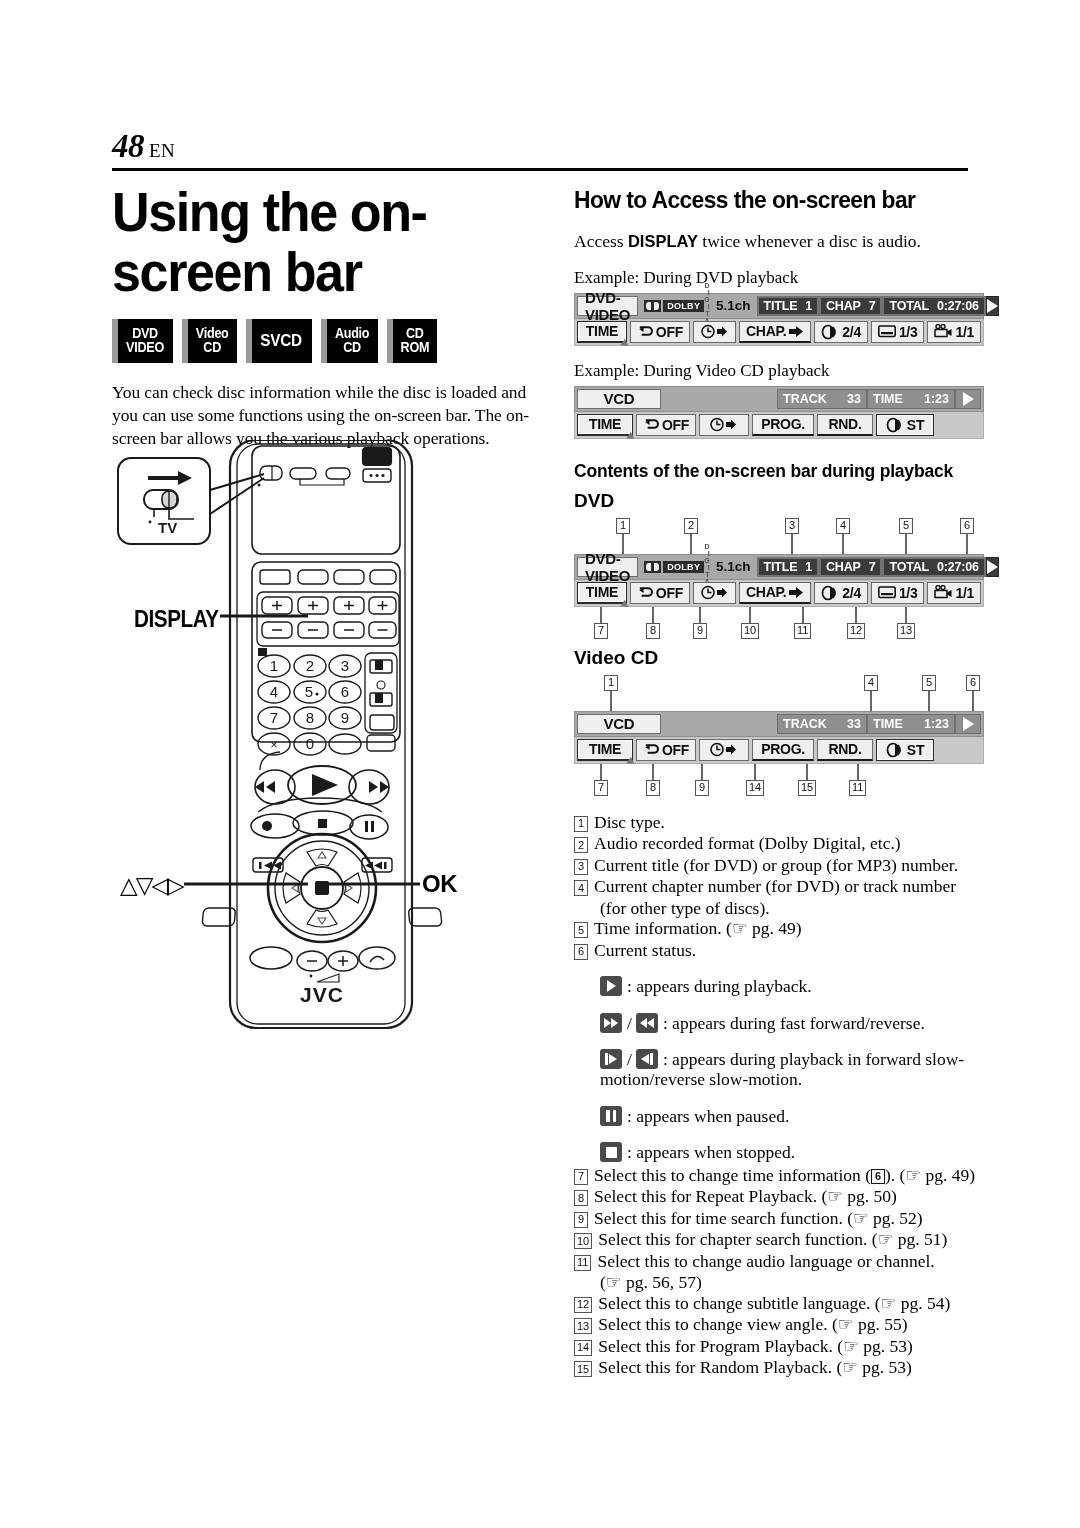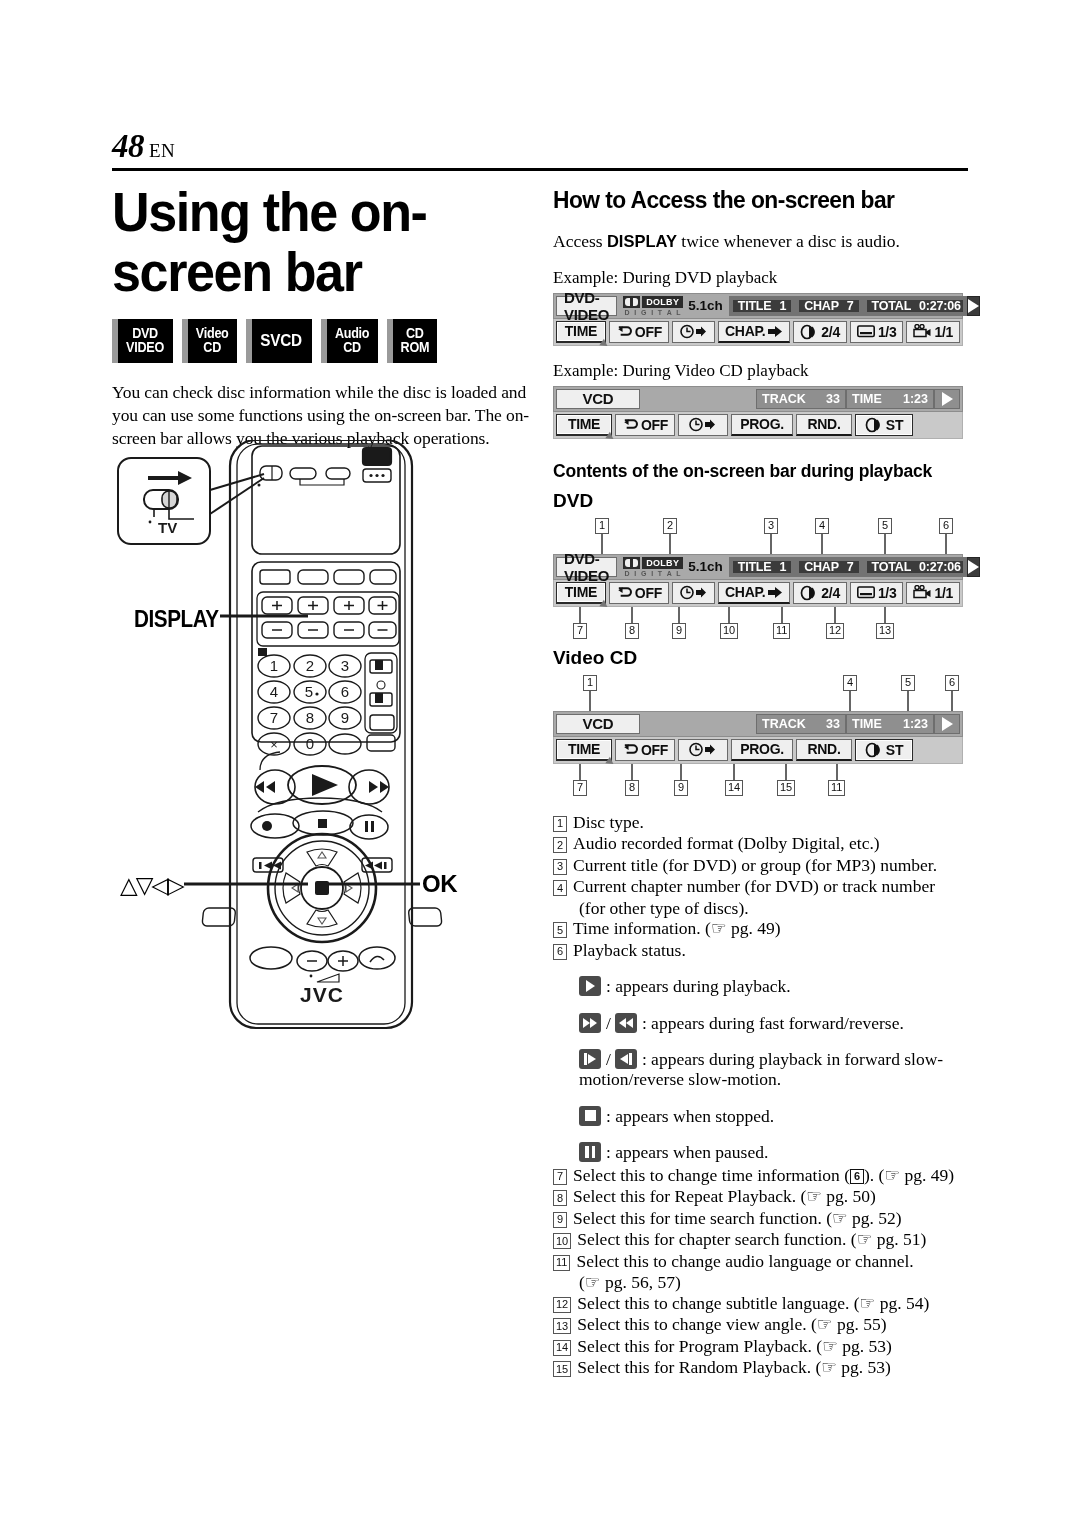--- a/index.html
+++ b/index.html
@@ -69,21 +69,21 @@
     font-size: 23px; letter-spacing: -2px;
     font-family: "DejaVu Sans", sans-serif;
   }
   .label-ok {
     position: absolute; left: 310px; top: 430px;
     font-family: "Liberation Sans", sans-serif;
     font-weight: bold; font-size: 24px; letter-spacing: -0.5px;
   }
 
   
-  .right-col { position: absolute; left: 553px; top: 186px; width: 415px; }
+  .right-col { position: absolute; left: 574px; top: 186px; width: 415px; }
   .sec-title {
     font-family: "Liberation Sans", sans-serif;
     font-weight: bold; font-size: 24px; letter-spacing: -0.6px;
     transform: scaleX(0.95); transform-origin: left top;
   }
   .body-p { font-size: 17.5px; line-height: 1.3; margin-top: 16px; }
   .body-p b { font-family: "Liberation Sans", sans-serif; font-weight: bold; font-size: 16.5px; }
   .example-label { font-size: 17px; margin-top: 15px; margin-bottom: 5px; }
   .sub-head {
     font-family: "Liberation Sans", sans-serif;
@@ -107,42 +107,42 @@
     display: flex; align-items: stretch; padding: 2px 2px;
     gap: 3px; border: 1px solid #b0b0b0; border-top: none;
   }
   .cell-light {
     background: #efefef; border: 1px solid #6e6e6e;
     display: flex; align-items: center; justify-content: center;
     font-size: 15px; font-weight: bold; color: #111;
     padding: 0 7px; letter-spacing: -0.3px;
   }
   .cell-dark {
-    background: #3b3b3b; border: 4px solid #737373;
+    background: #3b3b3b; border: 2px solid #737373;
     display: flex; align-items: center; justify-content: space-between;
     font-size: 12.5px; font-weight: bold; color: #fff;
     padding: 0 5px; gap: 8px; letter-spacing: -0.2px;
   }
   .cell-mid {
     background: #8f8f8f; border: 1px solid #6e6e6e;
     display: flex; align-items: center; justify-content: space-between;
     font-size: 12.5px; font-weight: bold; color: #fff;
     padding: 0 5px; gap: 8px;
   }
   .spacer { flex: 1; }
   .play-cell {
     background: #3b3b3b; border: 1px solid #262626; width: 26px;
     display: flex; align-items: center; justify-content: center;
   }
   .play-cell.mid { background: #8f8f8f; border-color: #6e6e6e; }
   .tri { width: 0; height: 0; border-left: 11px solid #fff; border-top: 7px solid transparent; border-bottom: 7px solid transparent; }
   .dolby {
     display: flex; align-items: center; gap: 5px; padding: 0 6px; color: #1a1a1a;
   }
-  .dolby-logo { display: flex; flex-direction: column; align-items: center; }
+  .dolby-logo { display: flex; flex-direction: row; align-items: center; text-align: right; }
   .dolby-top { display: flex; align-items: center; gap: 2px; }
   .dd-box { width: 17px; height: 12px; background: #2b2b2b; position: relative; }
   .dd-box::before, .dd-box::after { content:""; position:absolute; top:2px; width:5px; height:8px; background:#efefef; }
   .dd-box::before { left: 2px; border-radius: 3px 0 0 3px; }
   .dd-box::after { right: 2px; border-radius: 0 3px 3px 0; }
   .dolby-word {
     background: #2b2b2b; color: #fff; font-size: 9px; font-weight: bold;
     padding: 1px 4px; letter-spacing: 0.3px;
   }
   .dolby-sub { font-size: 7px; letter-spacing: 1.4px; color: #555; font-weight: bold; margin-top: 1px; }
@@ -786,21 +786,21 @@
           <span class="numtag">4</span>
           <span class="legend-text">Current chapter number (for DVD) or track number</span>
         </div>
       <div class="indent">(for other type of discs).</div>
       <div class="legend-item">
           <span class="numtag">5</span>
           <span class="legend-text">Time information. (☞ pg. 49)</span>
         </div>
       <div class="legend-item">
           <span class="numtag">6</span>
-          <span class="legend-text">Playback status.</span>
+          <span class="legend-text">Current status.</span>
         </div>
 
       <div class="sub-line">
         <span class="statebox">
             <span class="sb-tri"></span>
           </span>
         <span>: appears during playback.</span>
       </div>
       <div class="sub-line">
         <span class="statebox">
@@ -821,32 +821,32 @@
           </span>
         <span>/</span>
         <span class="statebox">
             <span class="sb-tri-l" style="border-right-width:8px;border-top-width:5px;border-bottom-width:5px"></span>
             <span class="sb-bar" style="margin-left:1px;margin-right:0"></span>
           </span>
         <span>: appears during playback in forward slow-</span>
       </div>
       <div class="indent">motion/reverse slow-motion.</div>
       <div class="sub-line">
-        <span class="statebox">
-            <span class="sb-stop"></span>
-          </span>
-        <span>: appears when stopped.</span>
-      </div>
-      <div class="sub-line">
         <span class="statebox sb-pause">
             <i></i>
             <i></i>
           </span>
         <span>: appears when paused.</span>
       </div>
+      <div class="sub-line">
+        <span class="statebox">
+            <span class="sb-stop"></span>
+          </span>
+        <span>: appears when stopped.</span>
+      </div>
     </div>
 
     <div class="legend" style="margin-top:2px">
       <div class="legend-item">
           <span class="numtag">7</span>
           <span class="legend-text"><span>Select this to change time information (</span><span class="inlinenum">6</span><span>). (☞ pg. 49)</span></span>
         </div>
       <div class="legend-item">
           <span class="numtag">8</span>
           <span class="legend-text">Select this for Repeat Playback. (☞ pg. 50)</span>

